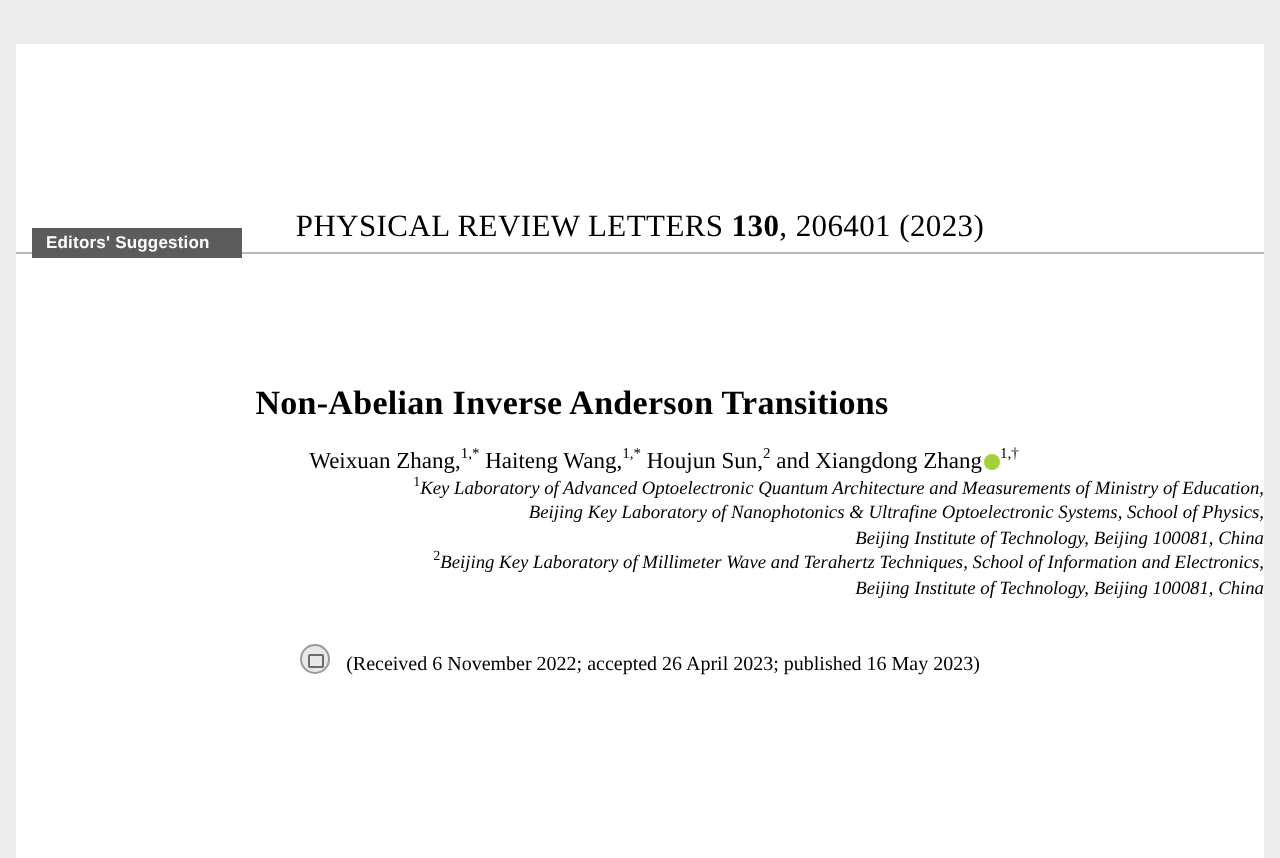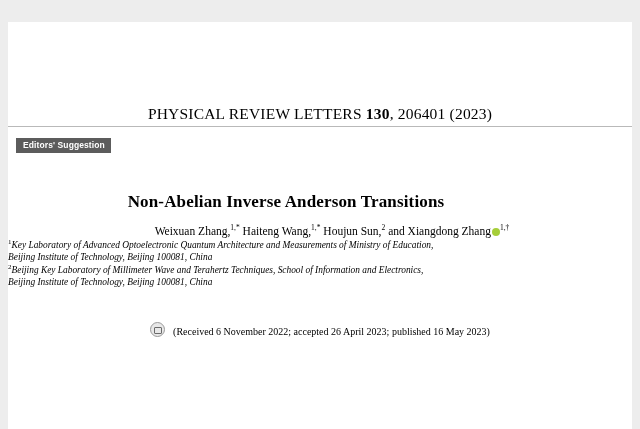--- a/index.html
+++ b/index.html
@@ -86,28 +86,28 @@
     left: 0;
     width: 624px;
     height: 1px;
     background: #b9b9b9;
   }
   .rule.top { top: 104px; }
 
   
   .badge {
     position: absolute;
-    top: 116px;
+    top: 92px;
     left: 8px;
     background: #5c5c5c;
     color: #ffffff;
     font-family: "Liberation Sans", sans-serif;
     font-size: 8.5px;
     font-weight: bold;
-    padding: 3px 6px 3px 7px;
+    padding: 3px 16px 3px 7px;
     letter-spacing: 0.1px;
     line-height: 1;
   }
 
   .title {
     position: absolute;
     top: 170px;
     left: 0;
     width: 556px;
     text-align: center;
@@ -139,21 +139,21 @@
     position: relative;
     top: 1px;
     margin-left: 1px;
   }
 
   .affiliations {
     position: absolute;
     top: 217px;
     left: 0;
     width: 624px;
-    text-align: left;
+    text-align: right;
     font-size: 9.4px;
     font-style: italic;
     line-height: 1.32;
   }
   .affiliations sup {
     font-size: 7px;
     font-style: normal;
     vertical-align: super;
     line-height: 0;
   }
@@ -209,20 +209,21 @@
     <div class="badge">Editors' Suggestion</div>
 
     <div class="title">Non-Abelian Inverse Anderson Transitions</div>
 
     <div class="authors">
       <span>Weixuan Zhang,</span><sup>1,*</sup><span> </span><span>Haiteng Wang,</span><sup>1,*</sup><span> </span><span>Houjun Sun,</span><sup>2</sup><span> </span><span>and Xiangdong Zhang</span><span class="orcid"></span><sup>1,†</sup>
     </div>
 
     <div class="affiliations">
       <div><sup>1</sup><span>Key Laboratory of Advanced Optoelectronic Quantum Architecture and Measurements of Ministry of Education,</span></div>
+      <div><span>Beijing Key Laboratory of Nanophotonics &amp; Ultrafine Optoelectronic Systems, School of Physics,</span></div>
       <div><span>Beijing Institute of Technology, Beijing 100081, China</span></div>
       <div><sup>2</sup><span>Beijing Key Laboratory of Millimeter Wave and Terahertz Techniques, School of Information and Electronics,</span></div>
       <div><span>Beijing Institute of Technology, Beijing 100081, China</span></div>
     </div>
 
     <div class="dates-row">
       <span class="cc-mark"></span><span>(Received 6 November 2022; accepted 26 April 2023; published 16 May 2023)</span>
     </div>
 
   </div>

